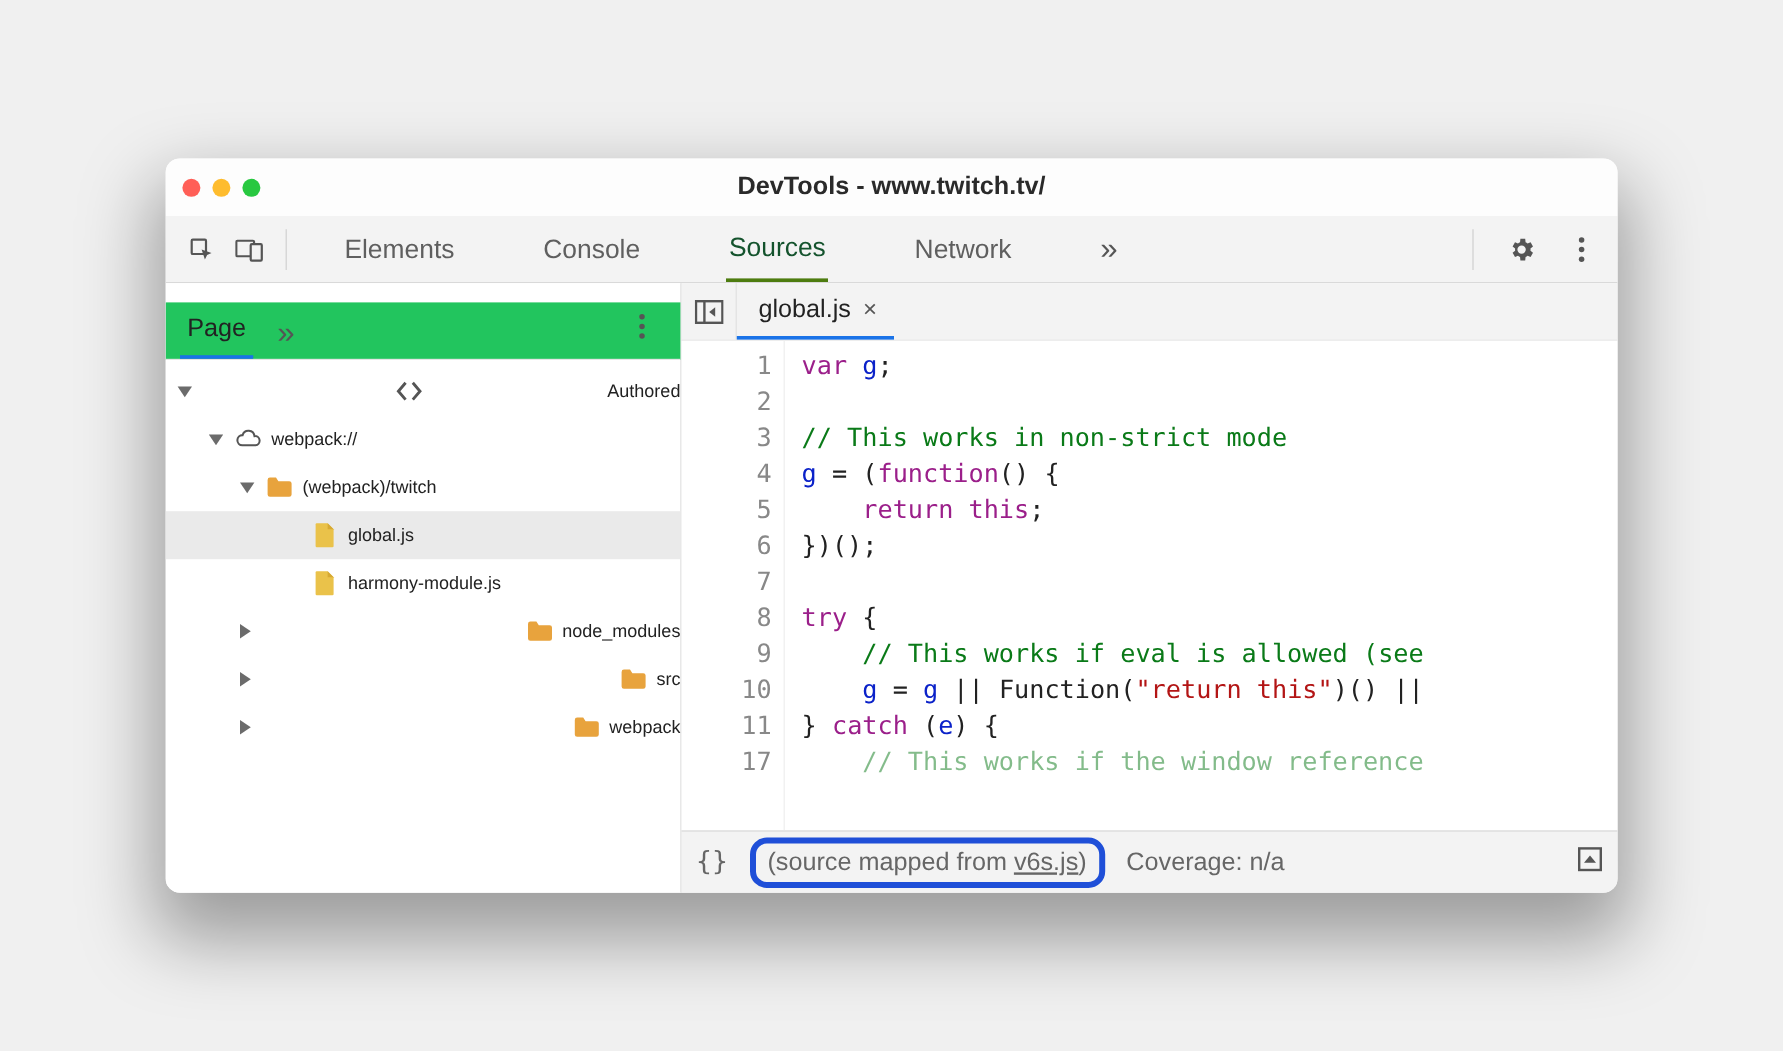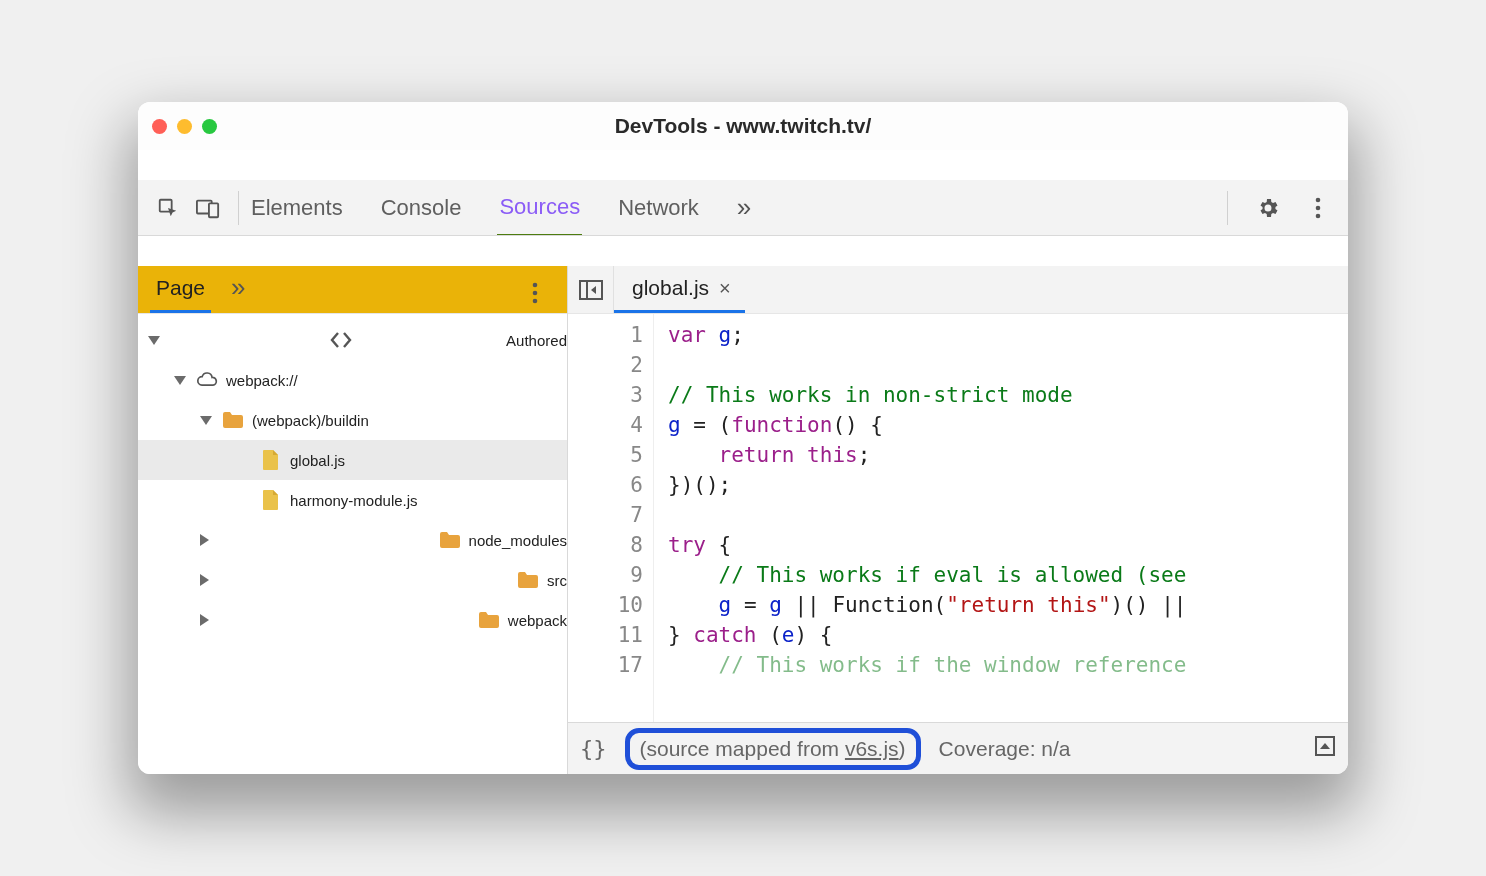--- a/index.html
+++ b/index.html
@@ -14,21 +14,20 @@
     color: #303030;
   }
   .window {
     width: 1210px;
     background: #fff;
     border-radius: 12px;
     box-shadow: 0 30px 60px 10px rgba(0,0,0,0.35);
     overflow: hidden;
     display: flex;
     flex-direction: column;
-    gap: 30px;
   }
   .titlebar {
     height: 48px;
     display: flex;
     align-items: center;
     padding: 0 14px;
     position: relative;
     background: #fdfdfd;
   }
   .traffic { display: flex; gap: 10px; }
@@ -49,39 +48,40 @@
     font-size: 22px;
     color: #5f5f5f;
     background: #f3f3f3;
   }
   .icon-btn {
     width: 40px; height: 40px; display: flex; align-items: center; justify-content: center;
     cursor: pointer;
   }
   .tab-sep { width: 1px; height: 34px; background: #d0d0d0; margin: 0 10px; }
   .tabs { display: flex; align-items: stretch; gap: 34px; height: 100%; }
-  .tab { display: flex; align-items: center; height: 100%; cursor: pointer; padding: 0 2px; }
-  .tab.active { color: #8b5cf6; border-bottom: 1px solid #4d7c0f; }
+  .tab { display: flex; align-items: center; height: 100%; cursor: pointer; padding: 0 2px; margin-left: 36px; }
+  .tab.active { color: #14532d; border-bottom: 3px solid #4d7c0f; }
   .rightbar { margin-left: auto; display: flex; align-items: center; gap: 10px; }
   .main {
     display: flex;
     height: 508px;
   }
   
   .left {
     width: 430px;
     border-right: 1px solid #d9d9d9;
     display: flex;
     flex-direction: column;
     background: #fff;
   }
   .left-tabs {
-    height: 48px; display: flex; align-items: flex-end; padding: 0 12px;
+    height: 48px; display: flex; align-items: flex-start; padding: 0 12px;
     border-bottom: 1px solid #e6e6e6; color: #555;
-    background: #eab308;
+    background: #22c55e;
+    margin-top: 16px;
   }
   .left-tab { font-size: 21px; padding: 10px 6px; cursor: pointer; }
   .left-tab.active { color: #222; border-bottom: 3px solid #1a73e8; }
   .tree {
     flex: 1; overflow: hidden; font-size: 15px; color: #222;
     padding-top: 6px;
   }
   .node {
     display: flex; align-items: center; gap: 8px; height: 40px;
     padding-left: var(--indent,12px); cursor: pointer; white-space: nowrap;
@@ -229,21 +229,21 @@
             </span>
           <span>webpack://</span>
         </div>
         <div class="node" style="--indent:62px">
           <span class="tri down"></span>
           <span class="ic folder">
               <svg width="22" height="18" viewBox="0 0 22 18" fill="#e8a33d">
                 <path d="M1 3a2 2 0 0 1 2-2h5l2 3h9a2 2 0 0 1 2 2v9a2 2 0 0 1-2 2H3a2 2 0 0 1-2-2Z"></path>
               </svg>
             </span>
-          <span>(webpack)/buildin</span>
+          <span>(webpack)/twitch</span>
         </div>
         <div class="node sel" style="--indent:102px">
           <span class="tri none"></span>
           <span class="ic file">
               <svg width="18" height="22" viewBox="0 0 18 22" fill="#eac24a">
                 <path d="M2 1h9l5 5v14a1 1 0 0 1-1 1H2a1 1 0 0 1-1-1V2a1 1 0 0 1 1-1Z"></path>
                 <path d="M11 1v5h5" fill="#d6a933"></path>
               </svg>
             </span>
           <span>global.js</span>

